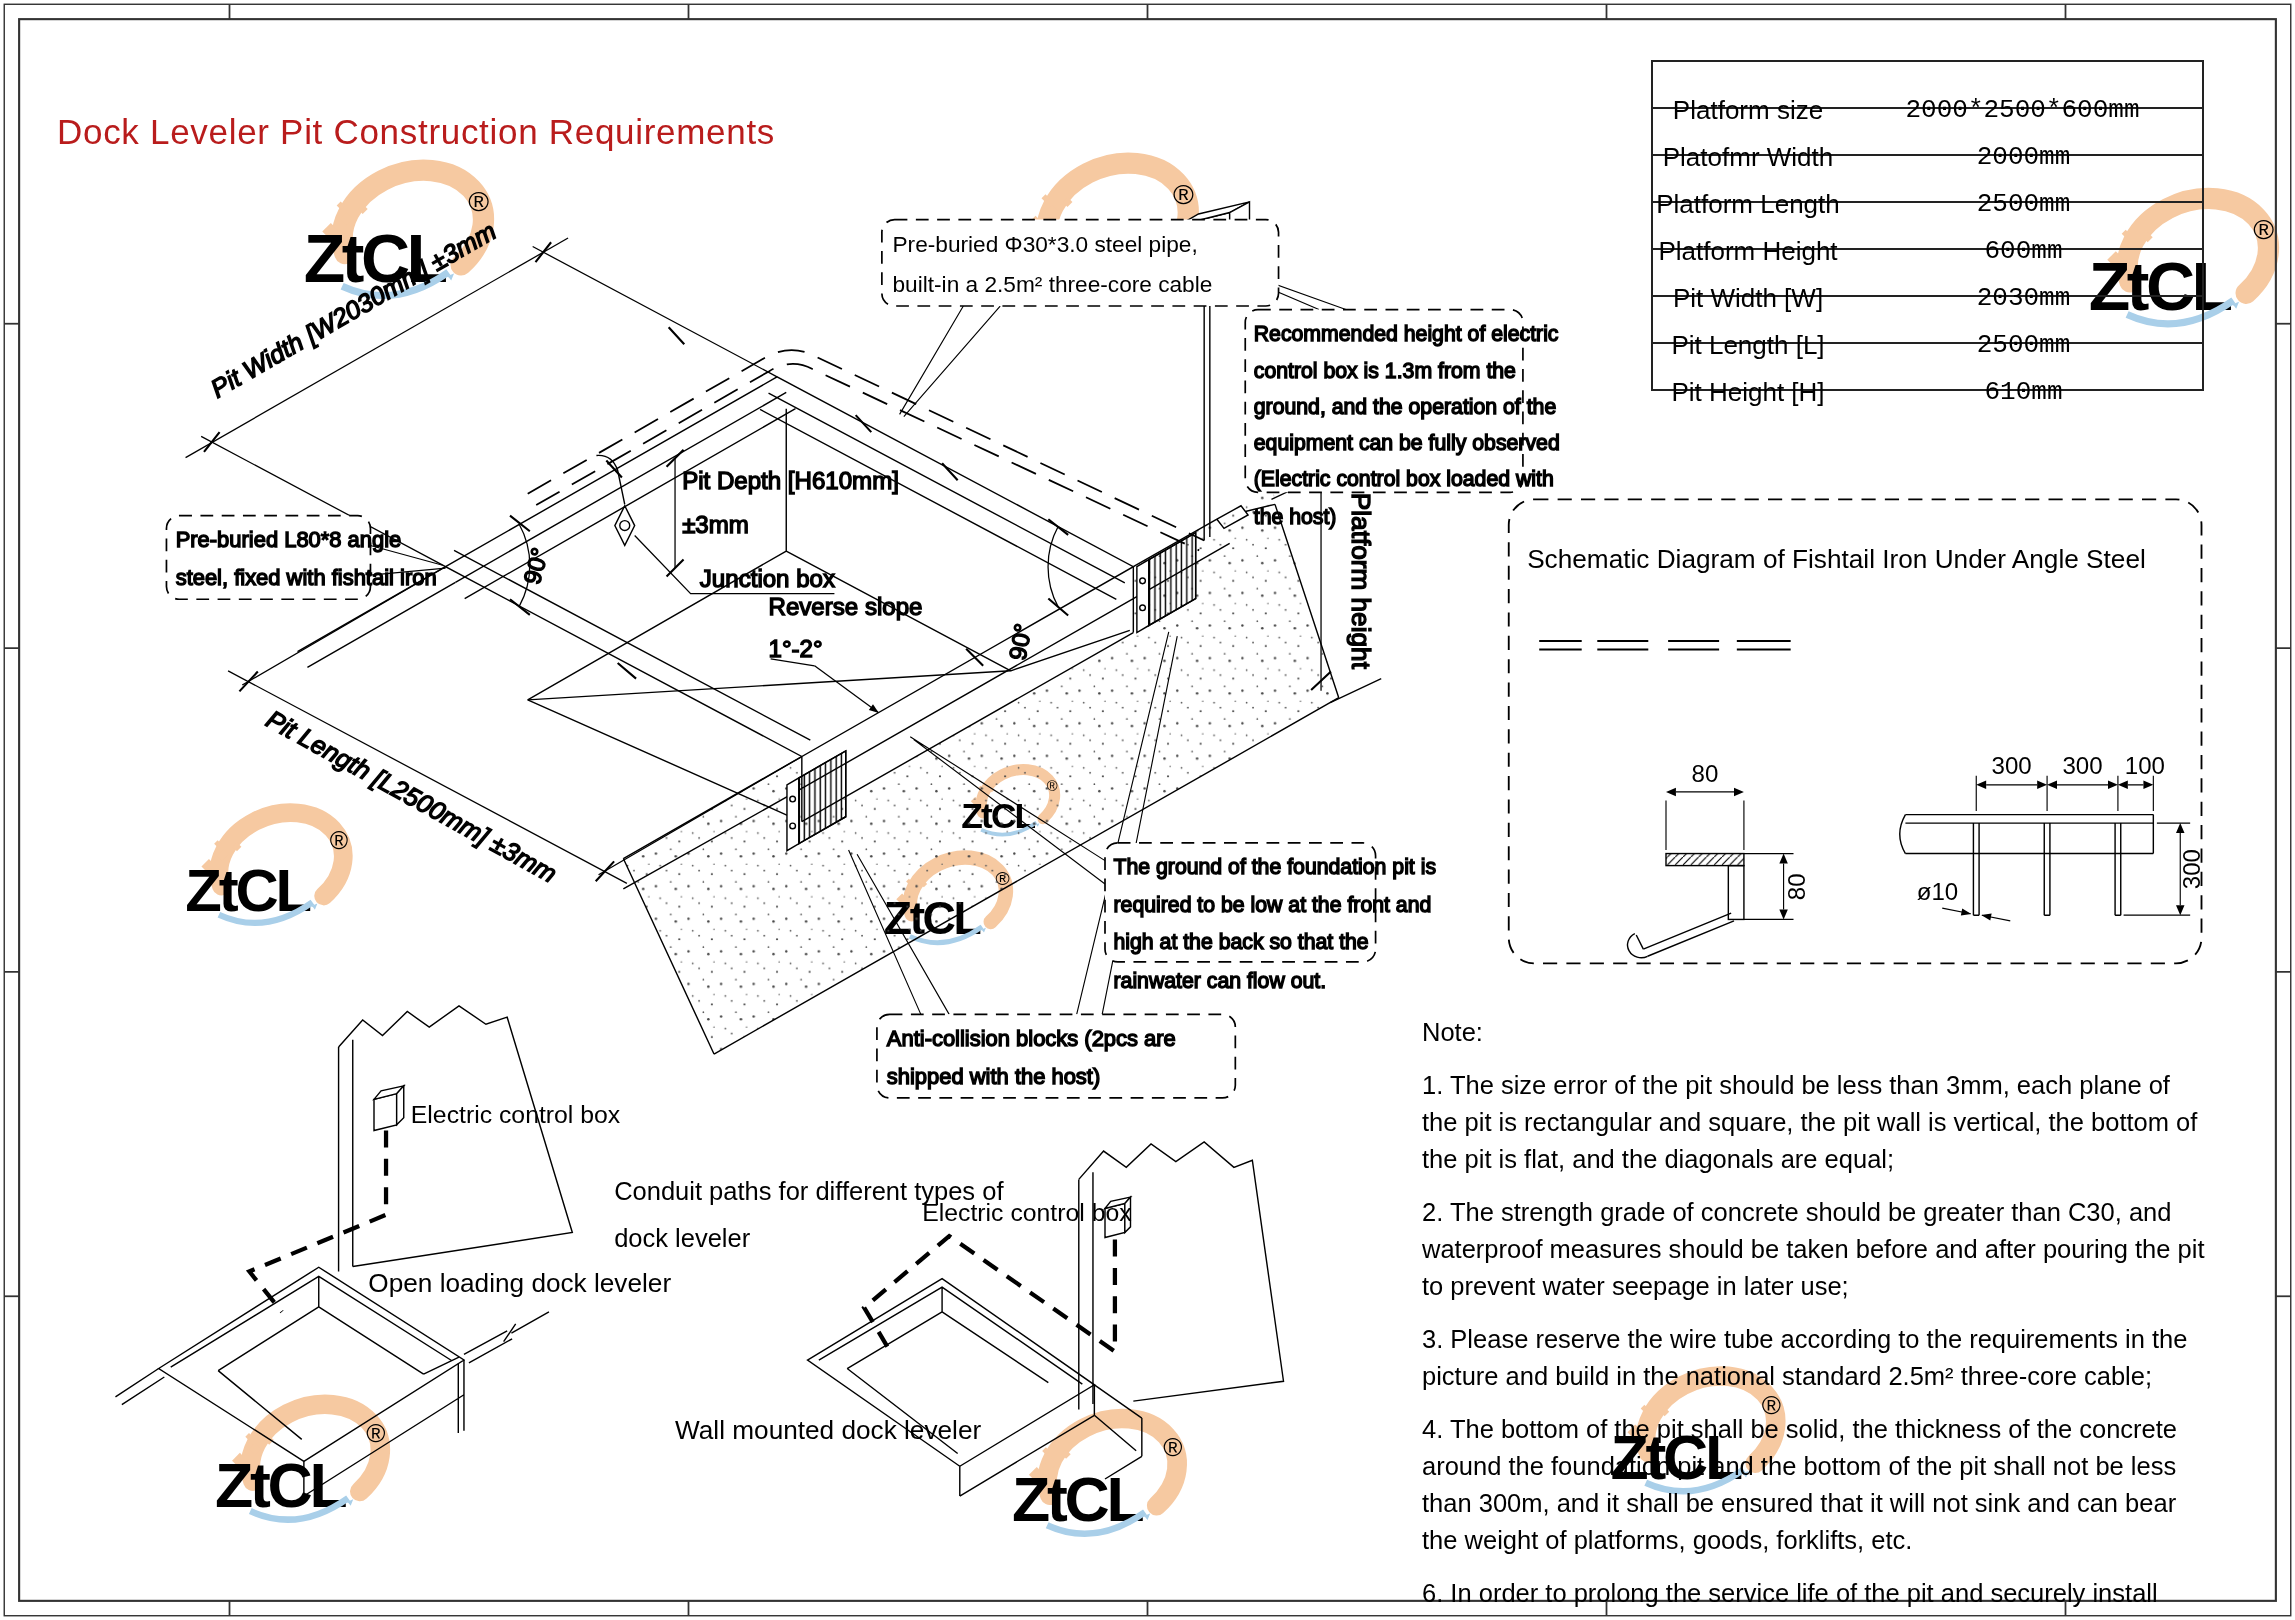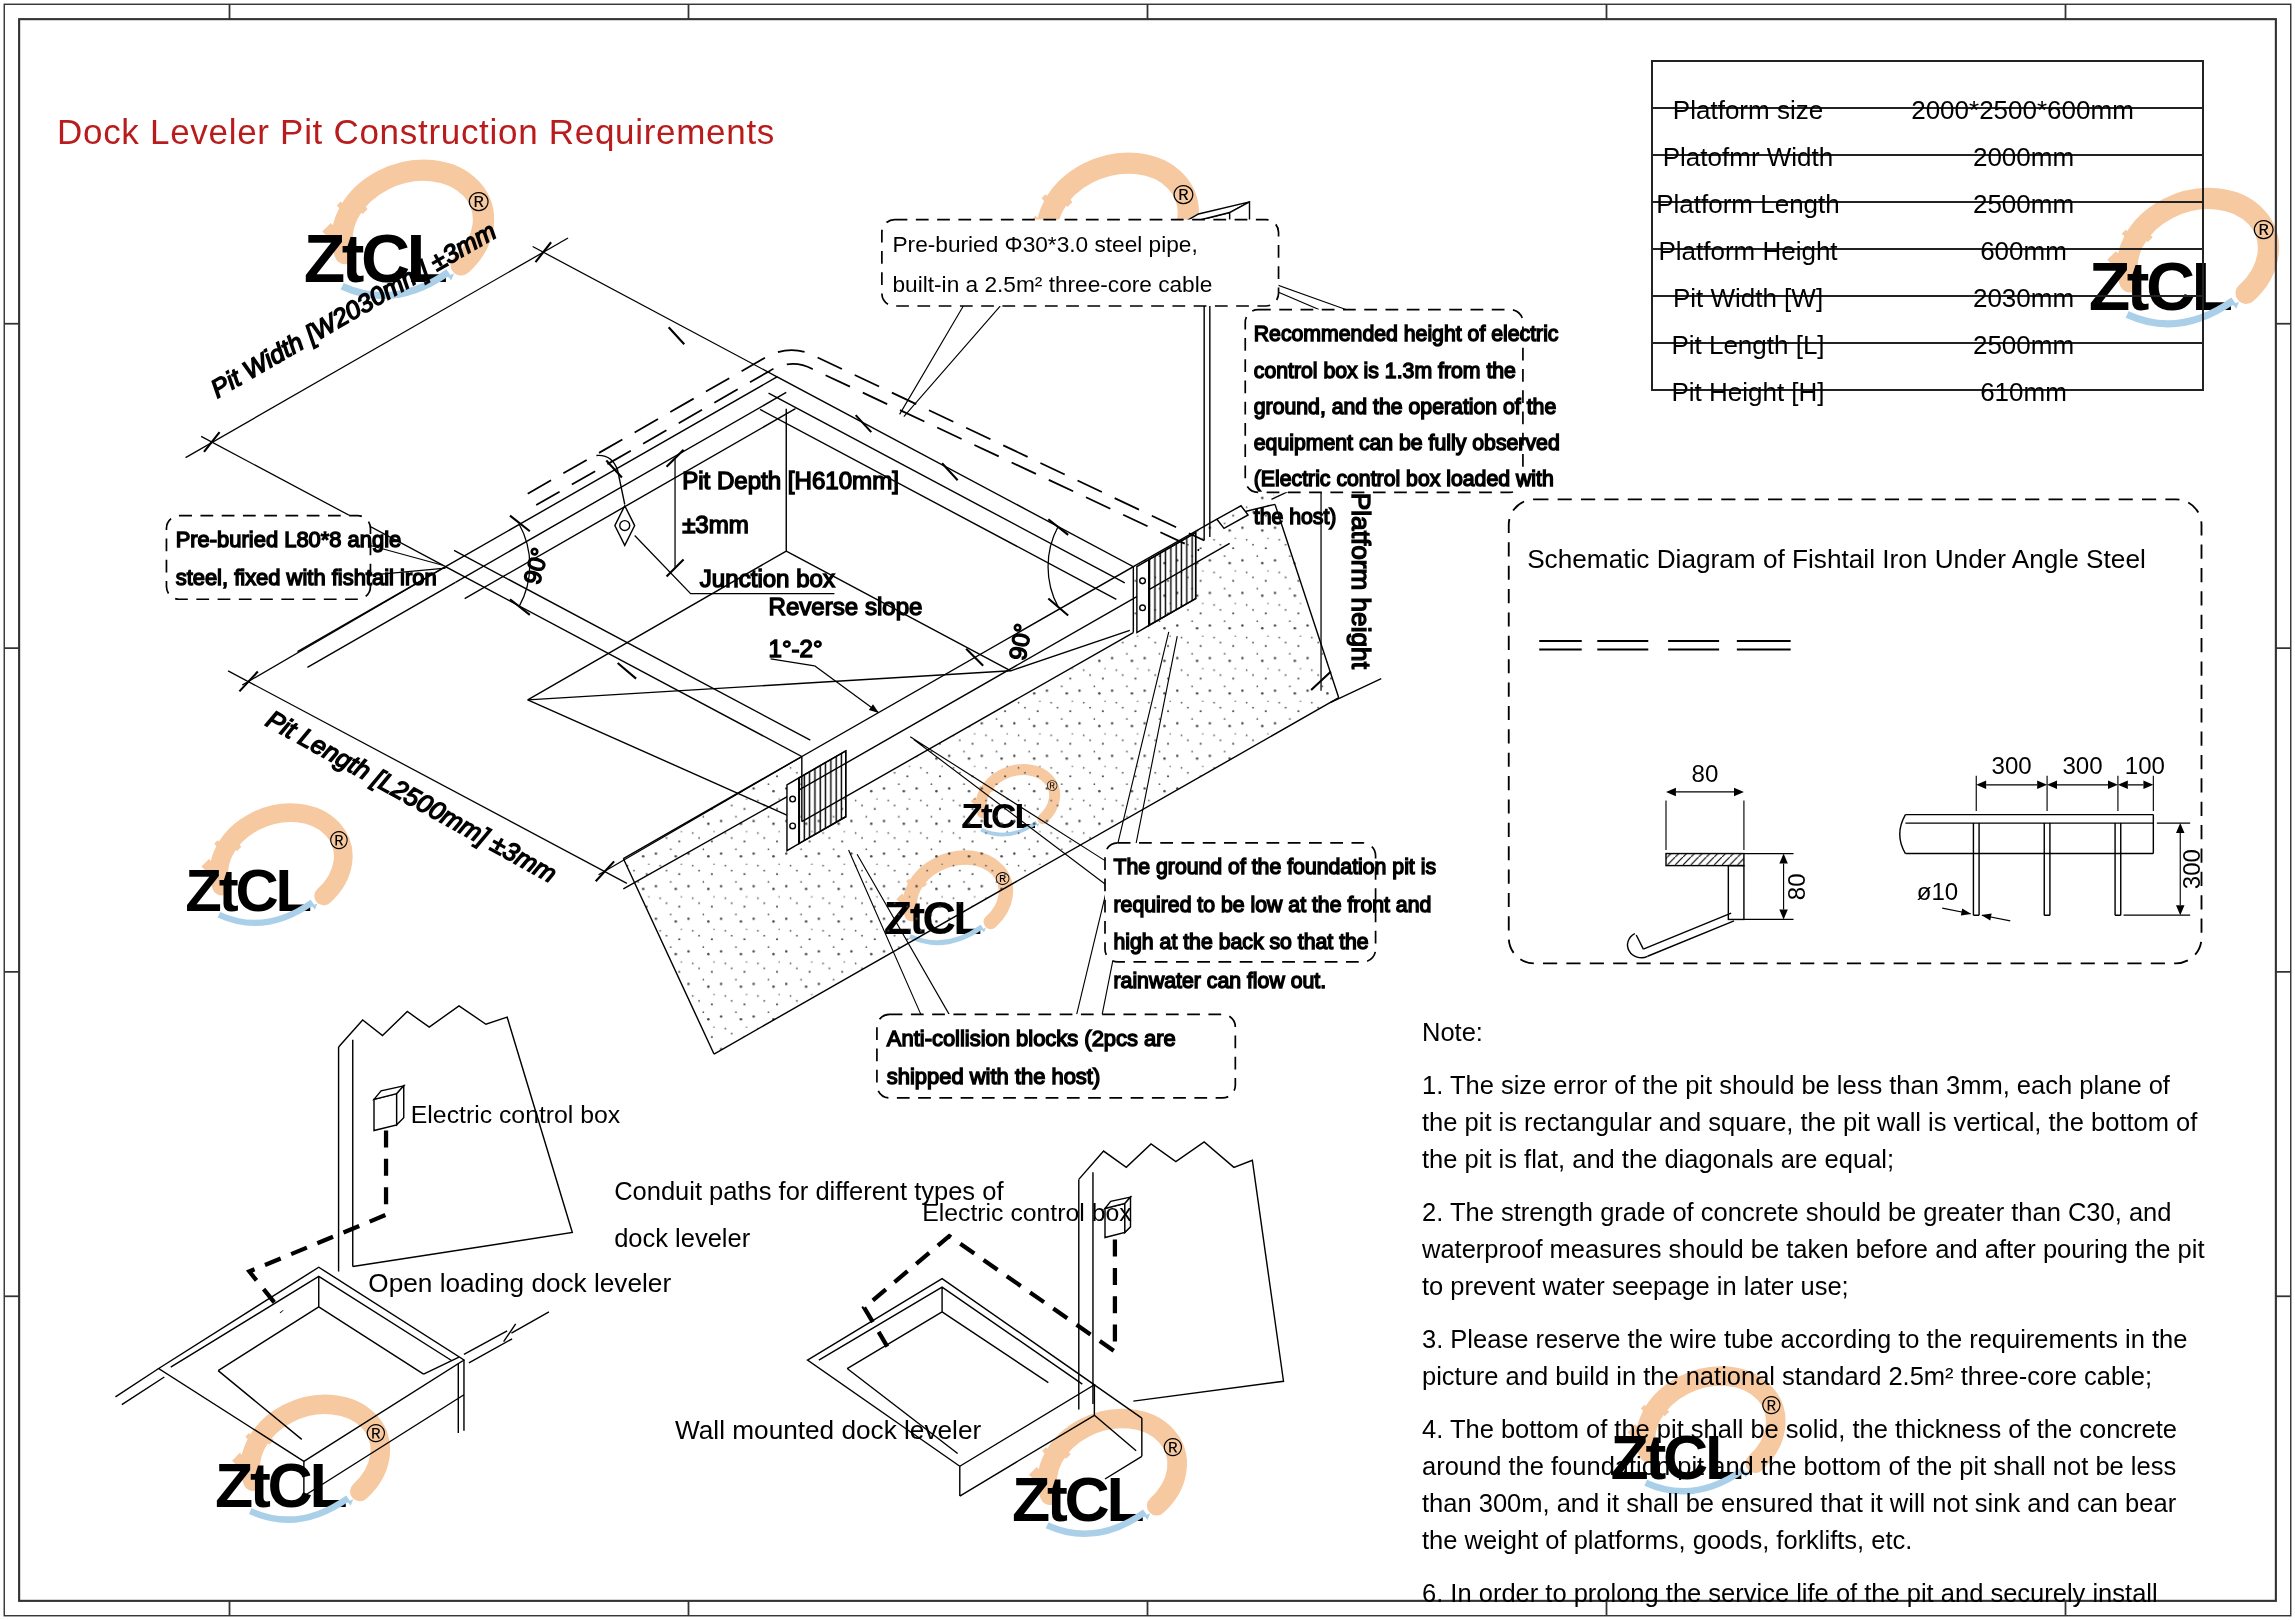--- a/index.html
+++ b/index.html
@@ -6,21 +6,21 @@
   body{position:relative;width:2295px;height:1620px;font-family:"Liberation Sans",sans-serif;color:#000;overflow:hidden;}
   svg text{font-family:"Liberation Sans",sans-serif;fill:#000;}
   .abs{position:absolute;}
   #page-title{left:57px;top:112px;font-size:35px;letter-spacing:0.7px;color:#b91c1c;}
   
   #spec-table{left:1651px;top:60px;width:553px;border:2.1px solid #222;box-sizing:border-box;background:transparent;}
   .spec-row{display:flex;height:45px;border-top:2.1px solid #222;align-items:stretch;}
   .spec-row:first-child{border-top:none;}
   .spec-cell{display:flex;align-items:center;justify-content:center;font-size:26px;margin-top:48px;}
   .spec-label{width:190px;}
-  .spec-value{flex:1;}
+  .spec-value{flex:1;font-family:Liberation Mono, monospace;}
   .spec-row.with-div .spec-label{border-right:2.1px solid #222;text-align:center;}
   
   #notes{left:1406px;top:998px;width:815px;font-size:25.5px;line-height:37px;}
   #notes p{margin:16px;}
 </style>
 </head>
 <body>
 
 <svg class="abs" style="left:0;top:0" width="2295" height="1620" viewBox="0 0 3240 2287">
   <defs>

